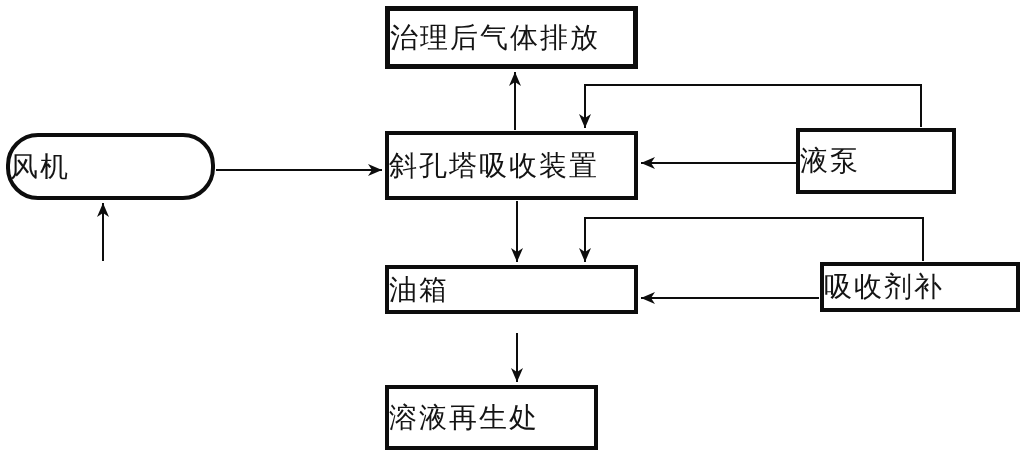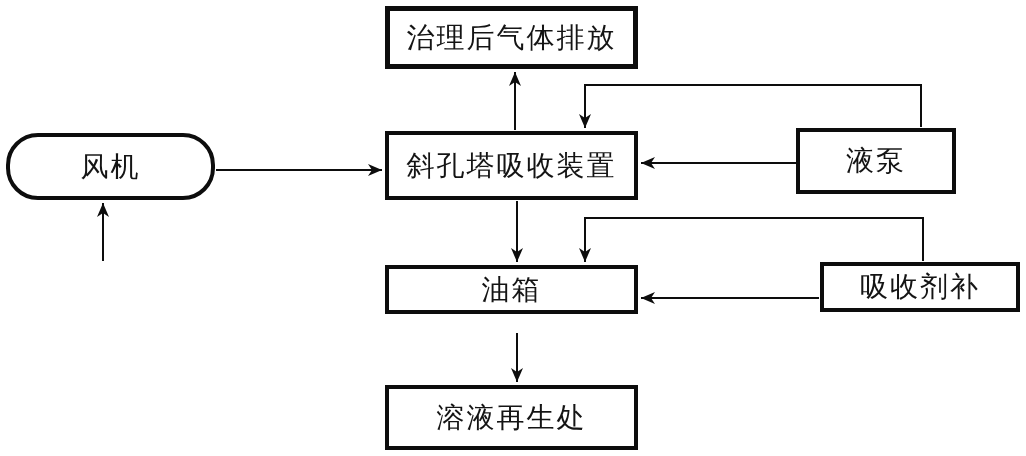--- a/index.html
+++ b/index.html
@@ -9,38 +9,38 @@
     background:#ffffff;
     font-family:"Liberation Serif","DejaVu Serif",serif;
     overflow:hidden;
   }
   #edges{position:absolute;left:0;top:0;z-index:0;}
   .node{
     position:absolute;
     box-sizing:border-box;
     border:4px solid #0d0d0d;
     background:#ffffff;
-    display:flex;align-items:center;justify-content:center;
+    display:flex;align-items:center;justify-content:flex-start;
     z-index:1;
   }
   .node span{
     font-size:28px;
     color:#141414;
     letter-spacing:2px;
     white-space:nowrap;
   }
   
   #n-treated   {left:385px;top:6px;  width:253px;height:63px;border-width:5px;}
   #n-fan       {left:6px;  top:133px;width:209px;height:67px;border-radius:32px;}
   #n-absorber  {left:385px;top:131px;width:253px;height:69px;}
   #n-pump      {left:796px;top:128px;width:160px;height:66px;}
   #n-solvent   {left:6px;  top:262px;width:209px;height:63px;}
   #n-tank      {left:385px;top:265px;width:253px;height:49px;}
   #n-absorbent {left:820px;top:262px;width:200px;height:50px;}
-  #n-regen     {left:385px;top:385px;width:253px;height:65px;}
+  #n-regen     {left:385px;top:385px;width:213px;height:65px;}
 </style>
 </head>
 <body>
 
 <div id="stage">
 
   <svg id="edges" width="1026" height="456" viewBox="0 0 1026 456">
     <defs>
       <marker id="arrow" markerUnits="userSpaceOnUse" markerWidth="16" markerHeight="12" refX="14" refY="6" orient="auto">
         <polygon points="0,0 14,6 0,12 4,6" fill="#0d0d0d"></polygon>

